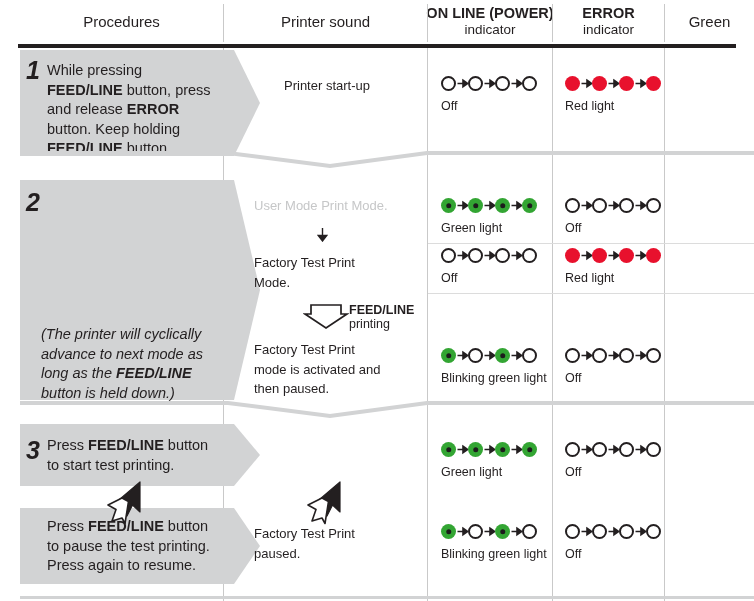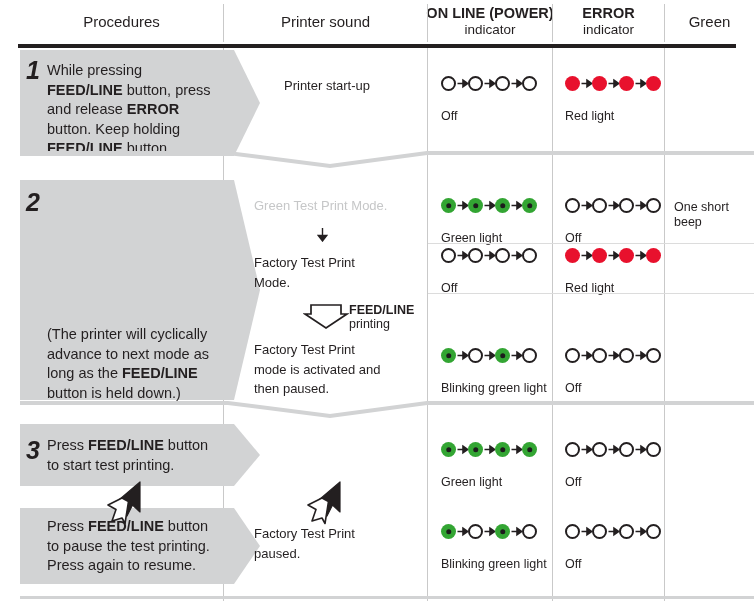--- a/index.html
+++ b/index.html
@@ -53,21 +53,21 @@
   .ind-row{display:flex;align-items:center;}
   .dot{width:15px;height:15px;border-radius:50%;box-sizing:border-box;}
   .dot.off{border:2.1px solid #231f20;background:#ffffff;}
   .dot.red{background:#e8112d;border:0;}
   .dot.green{background:#33a533;border:0;position:relative;}
   .dot.green::after{
     content:"";position:absolute;left:50%;top:50%;transform:translate(-50%,-50%);
     width:5.5px;height:5.5px;border-radius:50%;background:#1c1c1c;
   }
   .arw{width:11px;height:11px;margin:0 0.5px;flex:0 0 auto;}
-  .ind-lab{font-size:12.5px;line-height:15px;margin-top:18px;color:#231f20;}
+  .ind-lab{font-size:12.5px;line-height:15px;margin-top:8px;color:#231f20;}
 
   
   .bz{position:absolute;font-size:12.5px;line-height:15px;color:#231f20;}
 
   
   .sep svg{display:block;}
   .hline{position:absolute;height:1px;background:#dcdcdc;}
 </style>
 </head>
 <body>
@@ -149,23 +149,23 @@
     </div>
 
   <div class="sep" style="position:absolute;left:0;top:148px;width:754px;height:24px;">
     <svg width="754" height="24" viewBox="0 0 754 24">
       <polyline points="20,5 228,5 330,18 427,5 754,5" fill="none" stroke="#d2d3d4" stroke-width="4"></polyline>
     </svg>
   </div>
 
   <div class="gbox chev" style="left:20px;top:180px;width:240px;height:220px;"></div>
   <div class="step-num" style="left:26px;top:190px;">2</div>
-  <div class="step-txt" style="left:47px;top:325px;width:195px;">(The printer will cyclically<br>advance to next mode as<br>long as the <b>FEED/LINE</b><br>button is held down.)</div>
-
-  <div class="ps muted" style="left:254px;top:196px;width:170px;">Green Test Print Mode.</div>
+  <div class="step-txt" style="left:41px;top:325px;width:195px;font-style:italic;">(The printer will cyclically<br>advance to next mode as<br>long as the <b>FEED/LINE</b><br>button is held down.)</div>
+
+  <div class="ps muted" style="left:254px;top:196px;width:170px;">User Mode Print Mode.</div>
 
   <div class="smallarrow" style="left:317px;top:228px;">
     <svg width="11" height="14" viewBox="0 0 11 14">
       <path d="M5.5 0 L5.5 8 M1.3 7.5 L5.5 13 L9.7 7.5 Z" fill="#231f20" stroke="#231f20" stroke-width="1.4"></path>
     </svg>
   </div>
 
   <div class="ps" style="left:254px;top:253px;width:175px;">Factory Test Print<br>Mode.</div>
 
   <div class="hollowarrow" style="left:303px;top:303px;">
@@ -209,21 +209,20 @@
           <path d="M0.5 5.5 L7 5.5 M6 2.2 L10.6 5.5 L6 8.8 Z" fill="#231f20" stroke="#231f20" stroke-width="1.6" stroke-linejoin="miter"></path>
         </svg>
         <div class="dot off"></div>
         <svg class="arw" viewBox="0 0 11 11">
           <path d="M0.5 5.5 L7 5.5 M6 2.2 L10.6 5.5 L6 8.8 Z" fill="#231f20" stroke="#231f20" stroke-width="1.6" stroke-linejoin="miter"></path>
         </svg>
         <div class="dot off"></div>
       </div>
       <div class="ind-lab">Off</div>
     </div>
-  <div class="bz" style="left:674px;top:200px;width:78px;">One short<br>beep</div>
 
   <div class="hline" style="left:428px;top:243px;width:326px;"></div>
 
   <div class="ind" style="left:441px;top:248px;">
       <div class="ind-row">
         <div class="dot off"></div>
         <svg class="arw" viewBox="0 0 11 11">
           <path d="M0.5 5.5 L7 5.5 M6 2.2 L10.6 5.5 L6 8.8 Z" fill="#231f20" stroke="#231f20" stroke-width="1.6" stroke-linejoin="miter"></path>
         </svg>
         <div class="dot off"></div>

